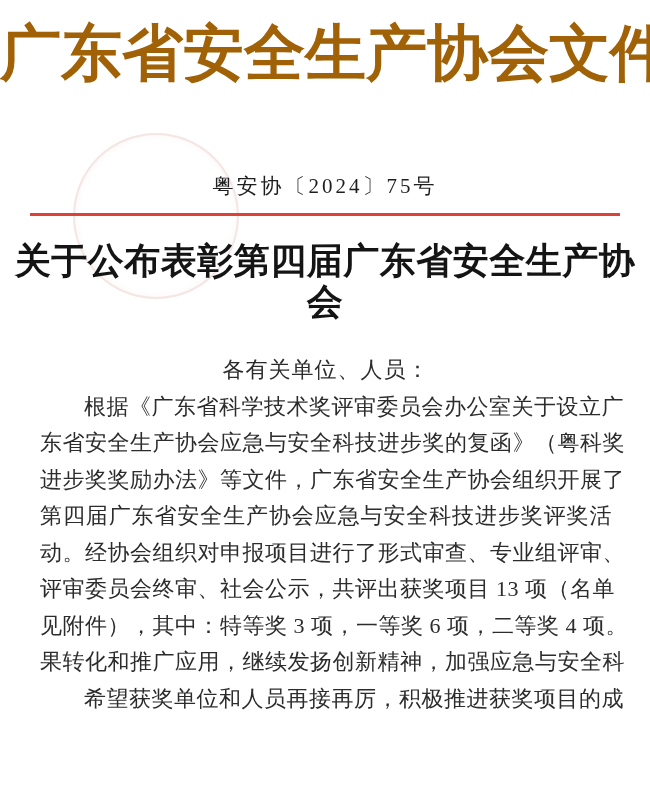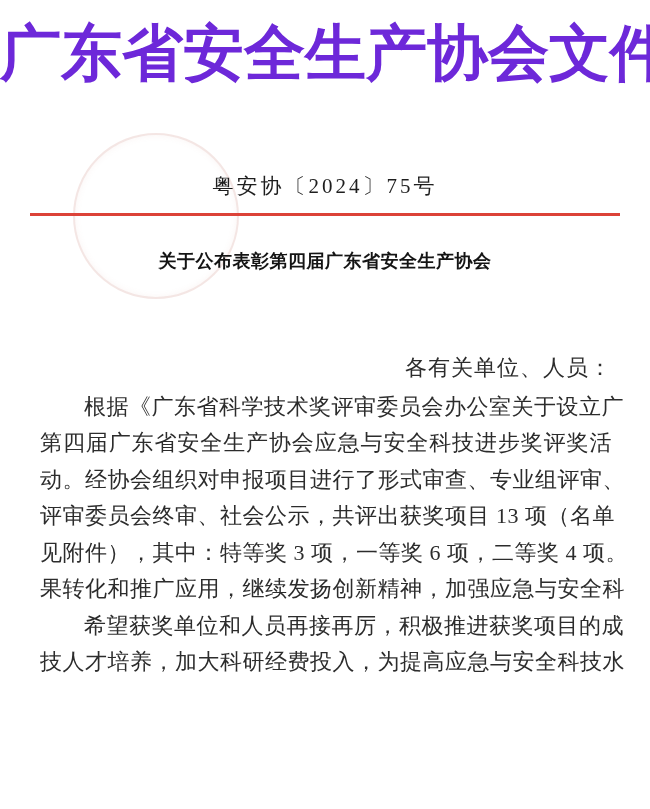--- a/index.html
+++ b/index.html
@@ -7,21 +7,21 @@
     position:relative;
     width:650px; height:809px;
     background:#ffffff;
     overflow:hidden;
     font-family:"Liberation Serif","DejaVu Serif",serif;
   }
   .letterhead {
     position:absolute; top:14px; left:0; right:0;
     text-align:center;
     font-size:61px; font-weight:bold;
-    color:#6d28d9;
+    color:#a16207;
     letter-spacing:0px;
     line-height:80px;
     white-space:nowrap;
   }
   .scan-circle {
     position:absolute; left:73px; top:133px;
     width:162px; height:162px;
     border-radius:50%;
     border:2px solid rgba(205,140,130,0.22);
     box-shadow: inset 0 0 6px rgba(205,150,140,0.10);
@@ -37,35 +37,34 @@
   .red-rule {
     position:absolute; top:213px; left:30px;
     width:590px; height:3px;
     background:#dc4238;
   }
   .doc-title {
     position:absolute; top:241px; left:0; right:0;
     text-align:center;
     font-weight:bold;
     color:#141414;
-    font-size:18px;
+    font-size:36px;
     line-height:41px;
     letter-spacing:0.5px;
   }
   .body-block {
     position:absolute; top:352px; left:40px;
     width:572px;
     color:#2c2c2c;
     font-size:22px;
   }
   .salutation {
     line-height:36.5px;
-    text-align:right;
+    text-align:center;
     letter-spacing:1px;
-    font-family:Liberation Mono, monospace;
   }
   .bline {
     line-height:36.5px;
     text-align:justify;
     text-align-last:justify;
     letter-spacing:0.5px;
     white-space:nowrap;
   }
   .bline.indent { text-indent:44px; }
 </style>
@@ -84,26 +83,27 @@
 
   <div class="doc-title">
     <div>关于公布表彰第四届广东省安全生产协会</div>
   </div>
 
   <div class="body-block">
     <div class="salutation">各有关单位、人员：</div>
 
     <div>
       <div class="bline indent">根据《广东省科学技术奖评审委员会办公室关于设立广</div>
+      <div class="bline">东省安全生产协会应急与安全科技进步奖的复函》（粤科奖</div>
+      <div class="bline">进步奖奖励办法》等文件，广东省安全生产协会组织开展了</div>
       <div class="bline">第四届广东省安全生产协会应急与安全科技进步奖评奖活</div>
       <div class="bline">动。经协会组织对申报项目进行了形式审查、专业组评审、</div>
       <div class="bline">评审委员会终审、社会公示，共评出获奖项目 13 项（名单</div>
       <div class="bline">见附件），其中：特等奖 3 项，一等奖 6 项，二等奖 4 项。</div>
     </div>
 
     <div>
       <div class="bline">果转化和推广应用，继续发扬创新精神，加强应急与安全科</div>
       <div class="bline indent">希望获奖单位和人员再接再厉，积极推进获奖项目的成</div>
-      <div class="bline">技人才培养，加大科研经费投入，为提高应急与安全科技水</div>
     </div>
   </div>
 
 </div>
 
 </body></html>

